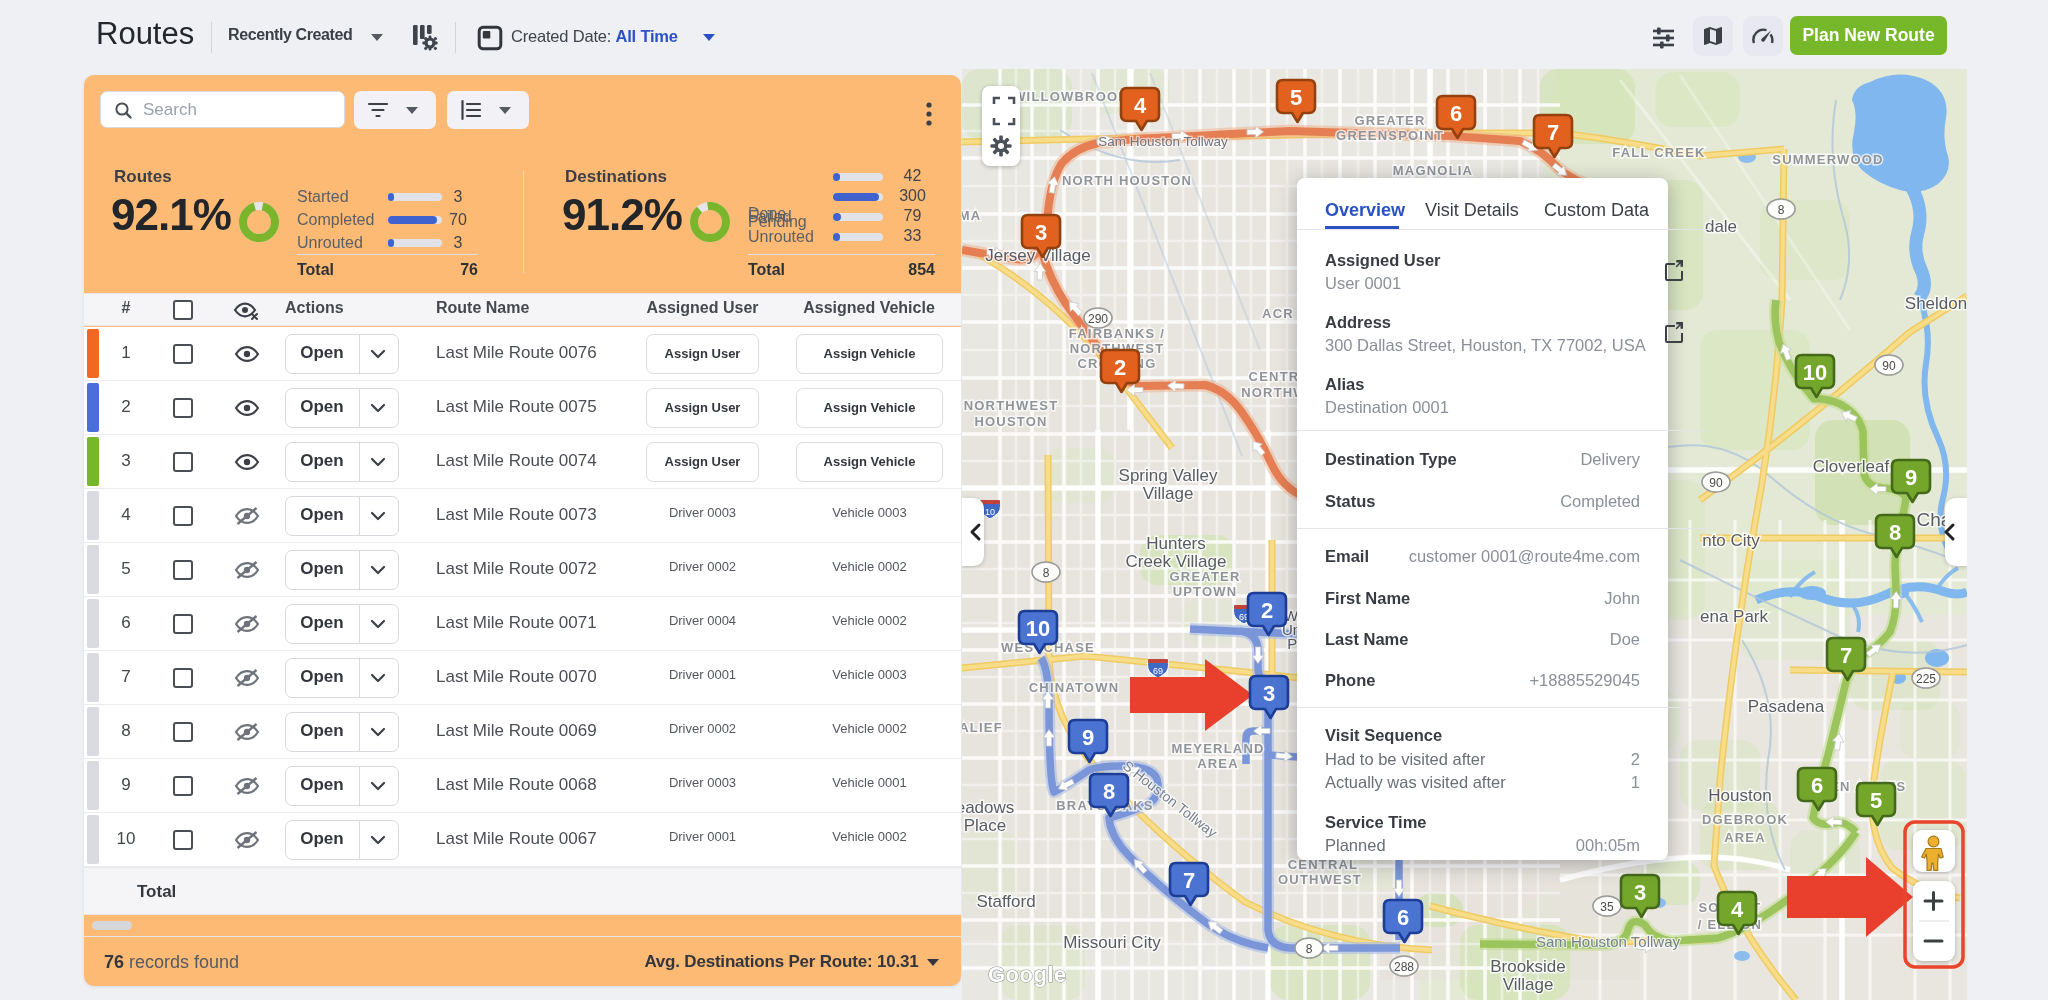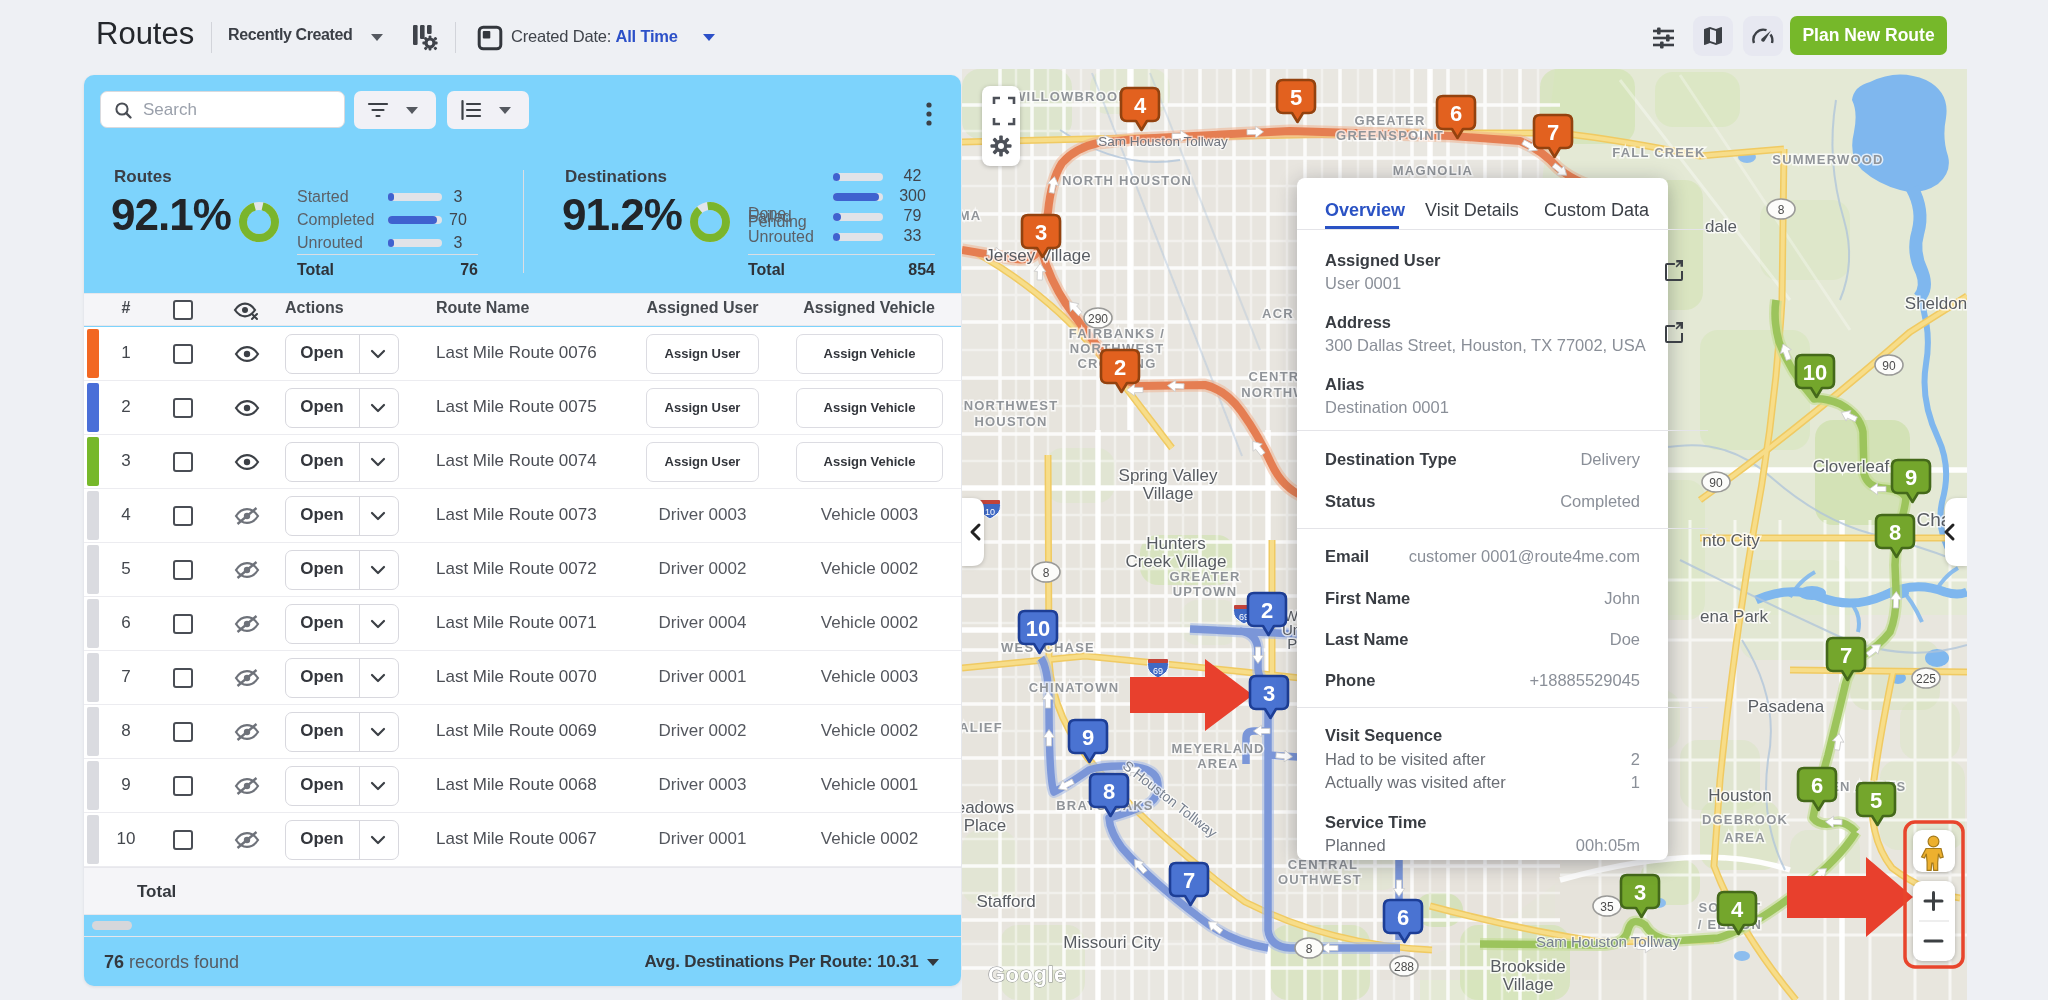--- a/index.html
+++ b/index.html
@@ -6,21 +6,21 @@
 *{box-sizing:border-box;font-family:"Liberation Sans",sans-serif;}
 #page{position:relative;width:2048px;height:1000px;background:#eef0f4;overflow:hidden;}
 .abs{position:absolute;}
 
 #title{left:96px;top:16px;font-size:31px;font-weight:400;color:#24272c;letter-spacing:0;}
 .hsep{width:1px;background:#d2d4da;}
 .hdrtxt{font-size:16px;letter-spacing:-0.4px;font-weight:700;color:#3b3f46;}
 .caret{display:inline-block;width:0;height:0;border-left:6px solid transparent;border-right:6px solid transparent;border-top:7px solid #555960;vertical-align:middle;}
 .bluecaret{border-top-color:#2c50c8;}
 
-#card{left:84px;top:75px;width:877px;height:911px;background:#7dd3fc;border-radius:10px;box-shadow:0 1px 3px rgba(40,45,60,.10);}
+#card{left:84px;top:75px;width:877px;height:911px;background:#fdba74;border-radius:10px;box-shadow:0 1px 3px rgba(40,45,60,.10);}
 .inbtn{background:#f1f1f6;border-radius:7px;}
 #search{left:16px;top:16px;width:245px;height:37px;border:1px solid #d9dade;border-radius:7px;background:#fff;}
 #search span{color:#9aa0ab;font-size:17px;}
 .statlabel{font-size:17px;font-weight:700;color:#3b3f46;}
 .bigpct{font-size:44px;font-weight:700;color:#222529;letter-spacing:-1px;}
 .srow{font-size:16px;color:#5b6067;}
 .sbar{height:8px;border-radius:4px;background:#e1e3e8;position:absolute;}
 .sfill{height:8px;border-radius:4px;background:#3f62cf;position:absolute;}
 .sval{font-size:16px;color:#41454c;text-align:center;}
 
@@ -30,21 +30,21 @@
 .cbar{position:absolute;left:3px;top:2px;width:12px;height:49px;border-radius:2px;}
 .rnum{position:absolute;left:30px;top:16px;width:24px;font-size:17px;color:#43474d;text-align:center;}
 .cbox{position:absolute;left:89px;top:17px;width:20px;height:20px;border:2px solid #4a4e55;border-radius:3px;background:#fff;}
 .openbtn{position:absolute;left:201px;top:7px;width:114px;height:40px;border:1px solid #d8d8de;border-radius:7px;background:#fff;}
 .openbtn .lbl{position:absolute;left:0;top:8px;width:72px;text-align:center;font-size:17px;font-weight:700;color:#33363c;}
 .openbtn .dv{position:absolute;left:73px;top:0;width:1px;height:38px;background:#d8d8de;}
 .rname{position:absolute;left:352px;top:16px;font-size:17px;color:#4b4e55;}
 .abtn{position:absolute;top:7px;height:40px;border:1px solid #dcdce2;border-radius:7px;background:#fff;font-size:13px;font-weight:700;color:#33363c;text-align:center;line-height:38px;}
 .au{left:562px;width:113px;}
 .av{left:712px;width:147px;}
-.atext{position:absolute;top:16px;font-size:17px;color:#54575e;text-align:center;}
+.atext{position:absolute;top:16px;font-size:13px;color:#54575e;text-align:center;}
 .dru{left:562px;width:113px;}
 .drv{left:712px;width:147px;}
 .eyeI{position:absolute;left:150px;top:17px;}
 
 #totalrow{left:0;top:792px;width:877px;height:48px;background:#f5f5f8;border-top:1px solid #e7e7ec;border-bottom:1px solid #e7e7ec;}
 #scrollpill{left:8px;top:846px;width:40px;height:9px;border-radius:5px;background:#d6d7db;}
 #cardfootline{left:0;top:861px;width:877px;height:1px;background:#e6e6eb;}
 #foot1{left:20px;top:877px;font-size:18px;color:#565a61;}
 #foot2{right:22px;top:877px;font-size:17px;letter-spacing:-0.2px;font-weight:700;color:#33373d;}
 

